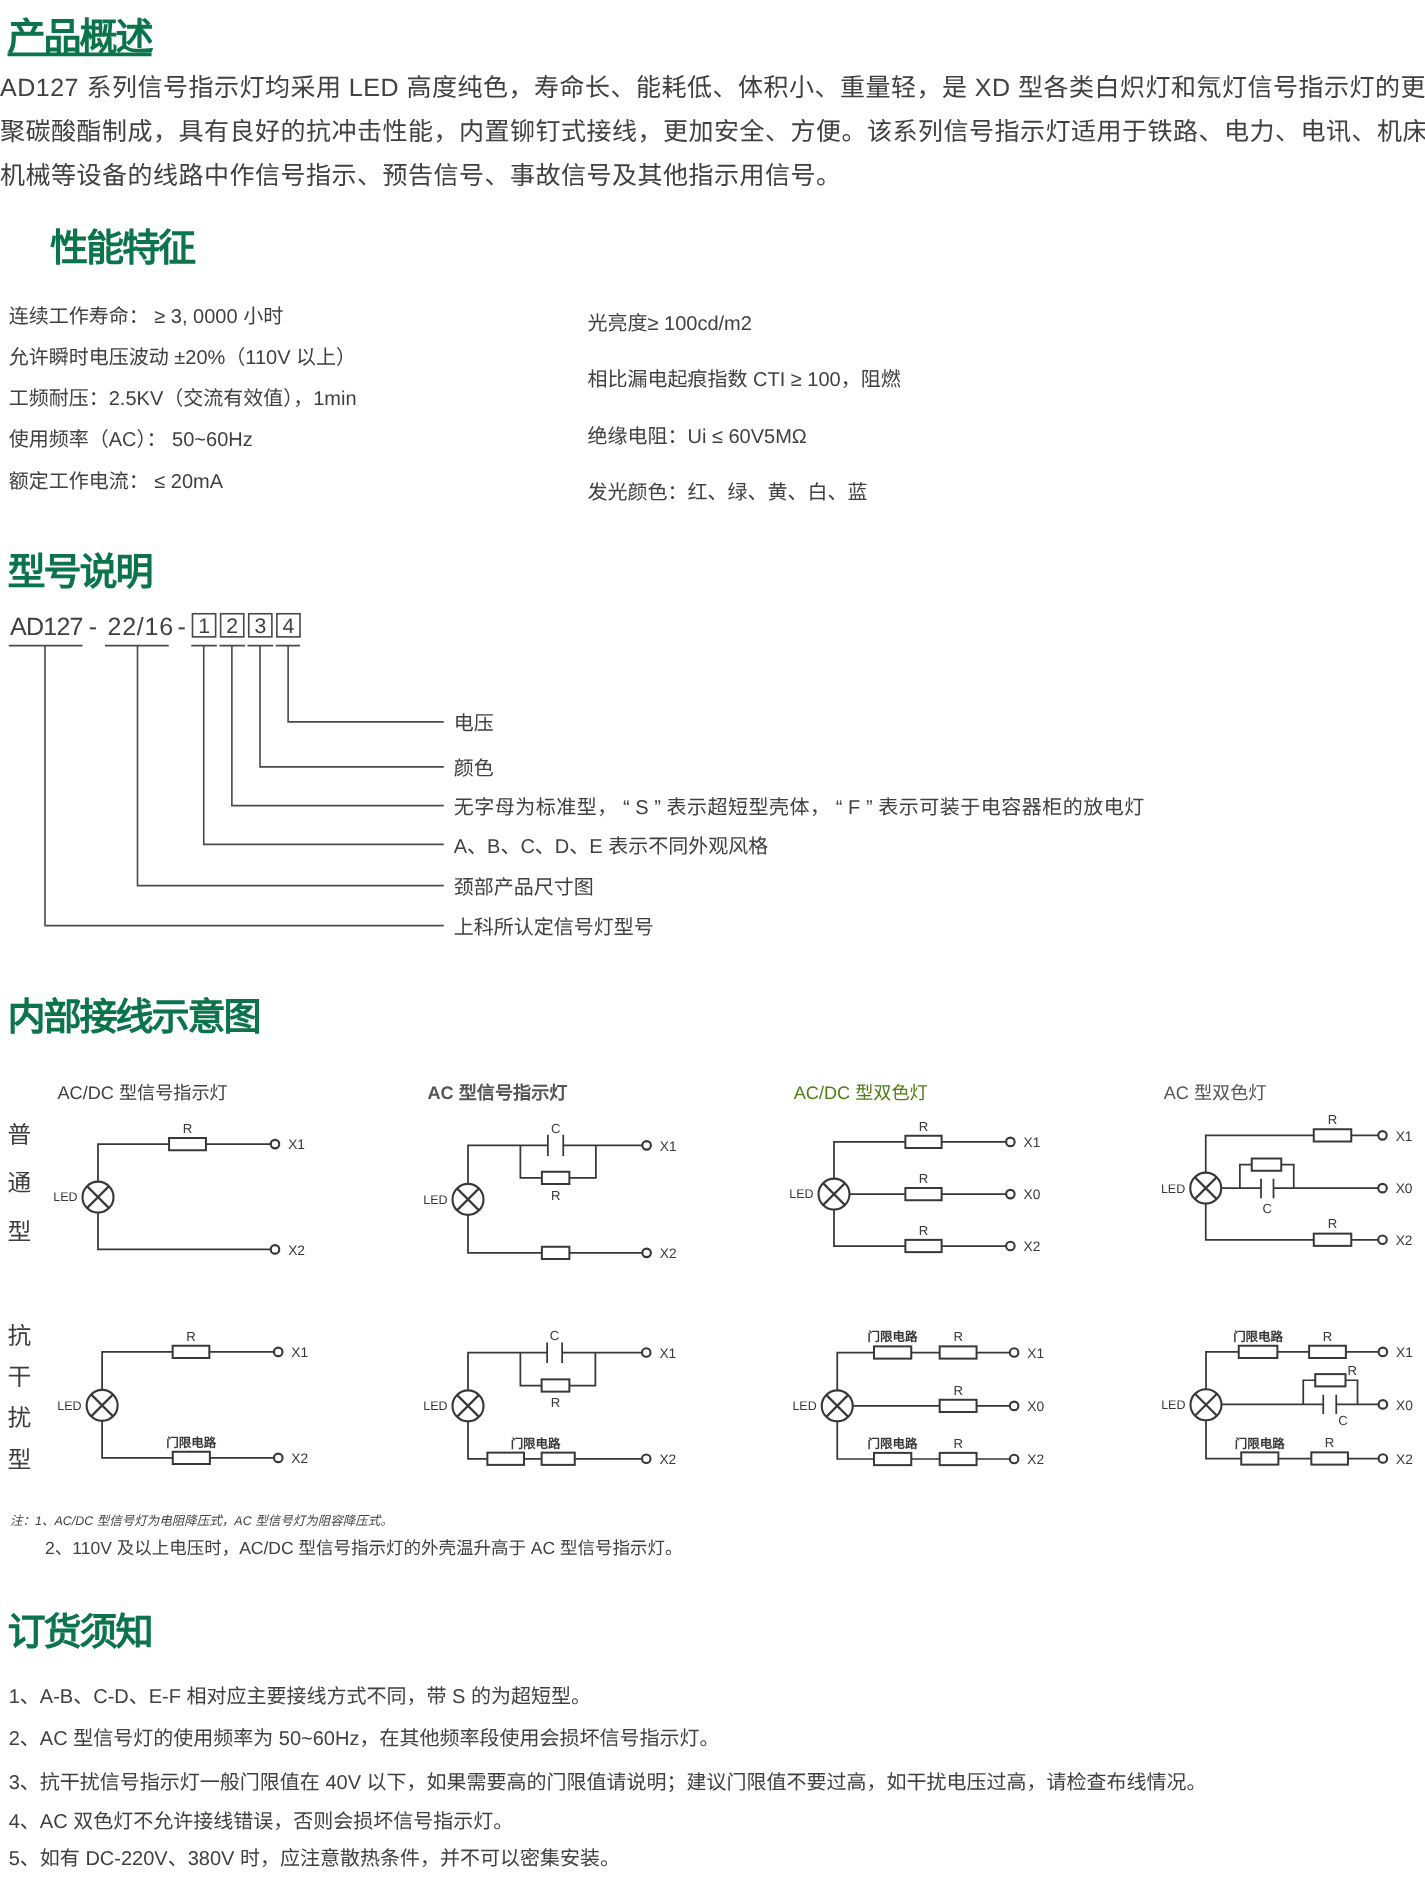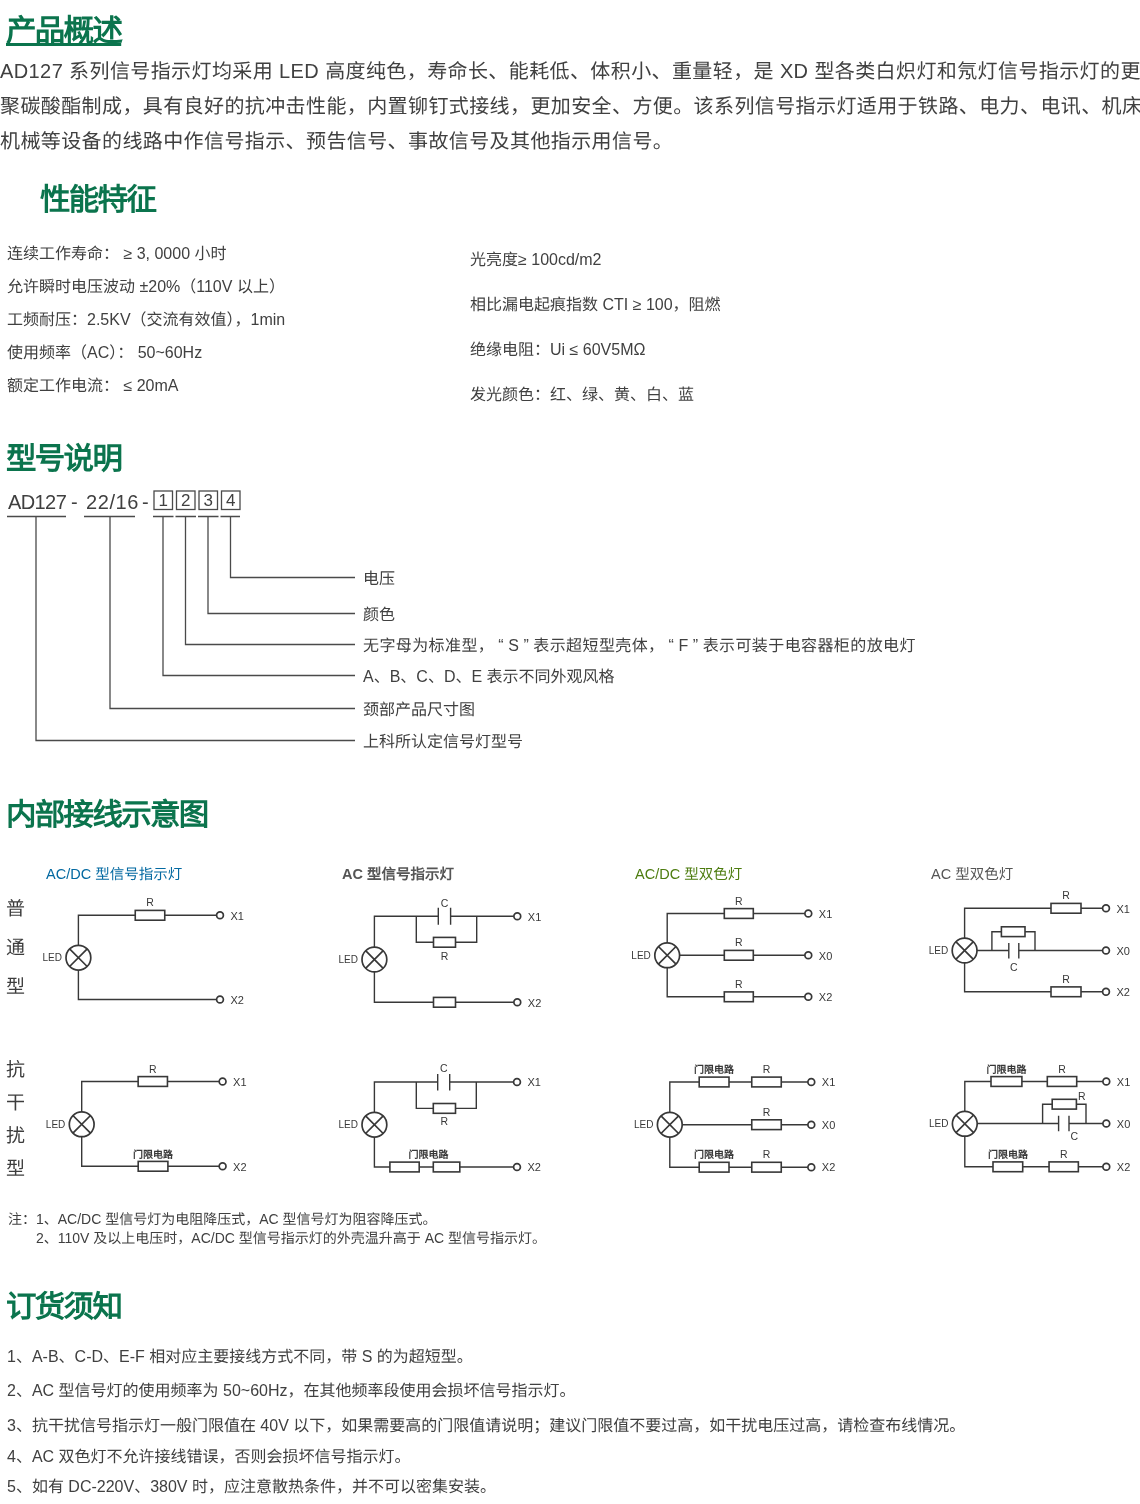--- a/index.html
+++ b/index.html
@@ -55,21 +55,21 @@
 </svg>
 <div class="t" style="left:363px;top:565px;">电压</div>
 <div class="t" style="left:363px;top:601px;">颜色</div>
 <div class="t" style="left:363px;top:632px;letter-spacing:0.4px;">无字母为标准型，<span class="q">“</span>S<span class="q">”</span>表示超短型壳体，<span class="q">“</span>F<span class="q">”</span>表示可装于电容器柜的放电灯</div>
 <div class="t" style="left:363px;top:663px;">A、B、C、D、E 表示不同外观风格</div>
 <div class="t" style="left:363px;top:696px;">颈部产品尺寸图</div>
 <div class="t" style="left:363px;top:728px;">上科所认定信号灯型号</div>
 
 <div class="h" style="top:799px;">内部接线示意图</div>
 
-<div class="t" style="left:46px;top:862px;font-size:14.5px;color:#0369a1;">AC/DC 型信号指示灯</div>
+<div class="t" style="left:46px;top:862px;font-size:14.5px;color:#404040;">AC/DC 型信号指示灯</div>
 <div class="t" style="left:342px;top:862px;font-size:14.5px;color:#555;font-weight:bold;">AC 型信号指示灯</div>
 <div class="t" style="left:635px;top:862px;font-size:14.5px;color:#4d7c0f;">AC/DC 型双色灯</div>
 <div class="t" style="left:931px;top:862px;font-size:14.5px;color:#555;">AC 型双色灯</div>
 
 <div class="t" style="left:6px;top:889px;font-size:19px;line-height:39px;color:#3d3d3d;">普<br>通<br>型</div>
 <div class="t" style="left:6px;top:1053px;font-size:19px;line-height:33px;color:#3d3d3d;">抗<br>干<br>扰<br>型</div>
 
 <svg class="svgabs" style="top:840px;" width="1140" height="360" viewBox="0 840 1140 360" id="wiring">
 <g stroke="#383838" stroke-width="1.4" fill="none">
 <path d="M220 915.3H78.4V945.3000000000001M78.4 970.1V999.5H220"></path>
@@ -200,21 +200,21 @@
 <text x="1062" y="1072.5" text-anchor="middle" font-size="10.5">R</text>
 <text x="1007.9" y="1158" text-anchor="middle" font-size="10" font-weight="bold">门限电路</text>
 <text x="1063.7" y="1157.8" text-anchor="middle" font-size="10.5">R</text>
 <text x="948.4" y="1127.3" text-anchor="end" font-size="10">LED</text>
 <text x="1116.8" y="1085.7" text-anchor="start" font-size="11">X1</text>
 <text x="1116.8" y="1127.7" text-anchor="start" font-size="11">X0</text>
 <text x="1116.8" y="1171" text-anchor="start" font-size="11">X2</text>
 </g>
 </svg>
 
-<div class="t" style="left:8px;top:1208px;font-size:14px;">注：1、AC/DC 型信号灯为电阻降压式，AC 型信号灯为阻容降压式。</div>
+<div class="t" style="left:8px;top:1208px;font-size:10px;font-style:italic;">注：1、AC/DC 型信号灯为电阻降压式，AC 型信号灯为阻容降压式。</div>
 <div class="t" style="left:36px;top:1227px;font-size:14px;">2、110V 及以上电压时，AC/DC 型信号指示灯的外壳温升高于 AC 型信号指示灯。</div>
 
 <div class="h" style="top:1291px;">订货须知</div>
 <div class="t" style="left:7px;top:1343px;">1、A-B、C-D、E-F 相对应主要接线方式不同，带 S 的为超短型。</div>
 <div class="t" style="left:7px;top:1377px;">2、AC 型信号灯的使用频率为 50~60Hz，在其他频率段使用会损坏信号指示灯。</div>
 <div class="t" style="left:7px;top:1412px;">3、抗干扰信号指示灯一般门限值在 40V 以下，如果需要高的门限值请说明；建议门限值不要过高，如干扰电压过高，请检查布线情况。</div>
 <div class="t" style="left:7px;top:1443px;">4、AC 双色灯不允许接线错误，否则会损坏信号指示灯。</div>
 <div class="t" style="left:7px;top:1473px;">5、如有 DC-220V、380V 时，应注意散热条件，并不可以密集安装。</div>
 
 </body></html>

